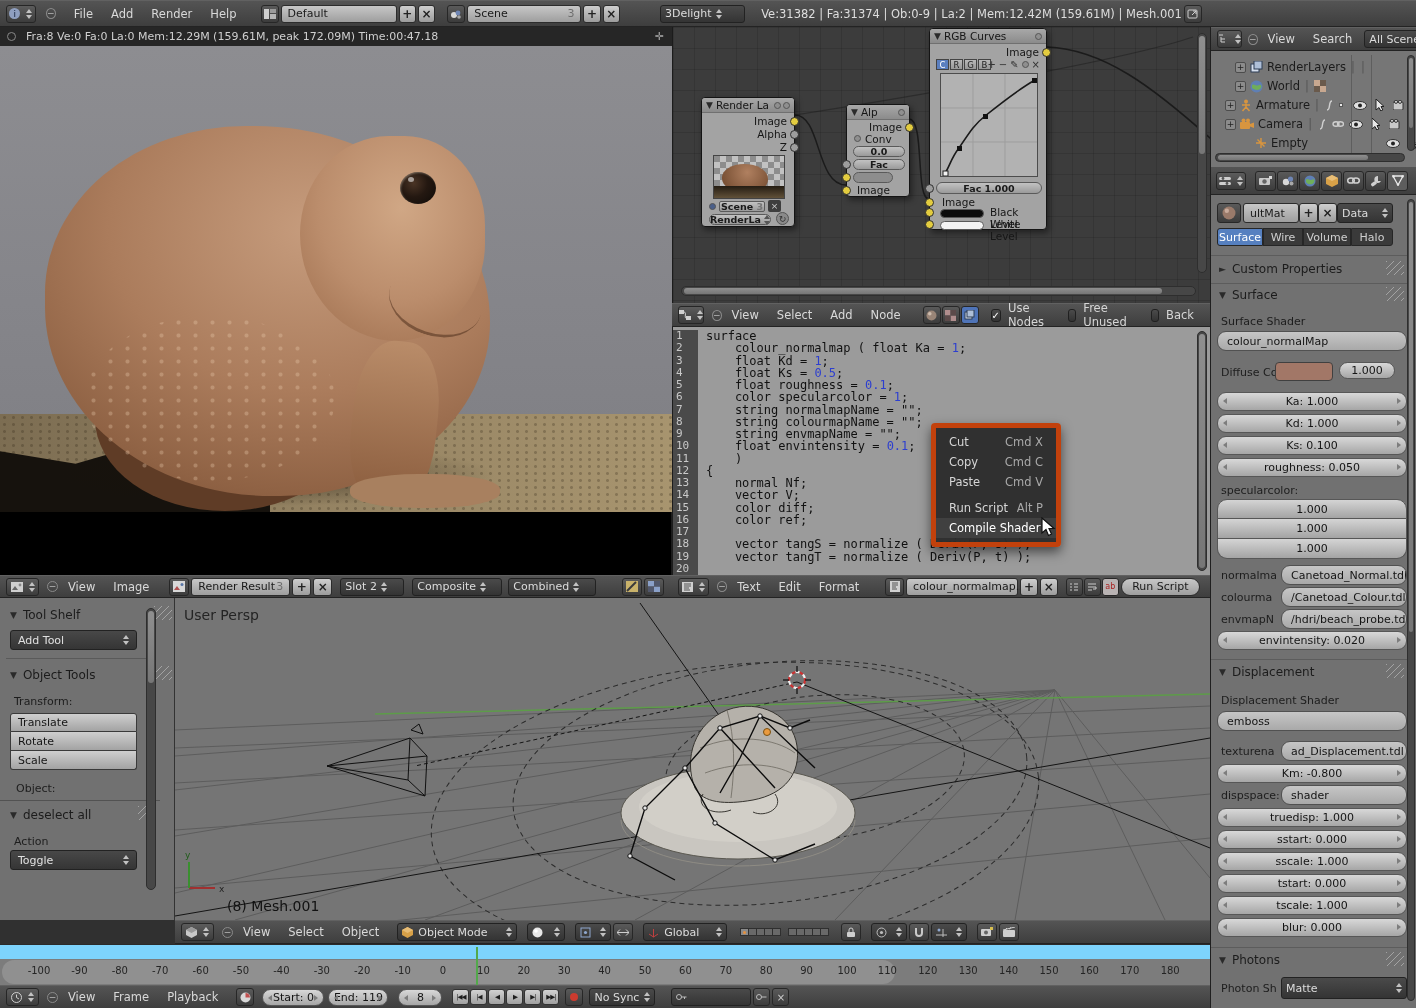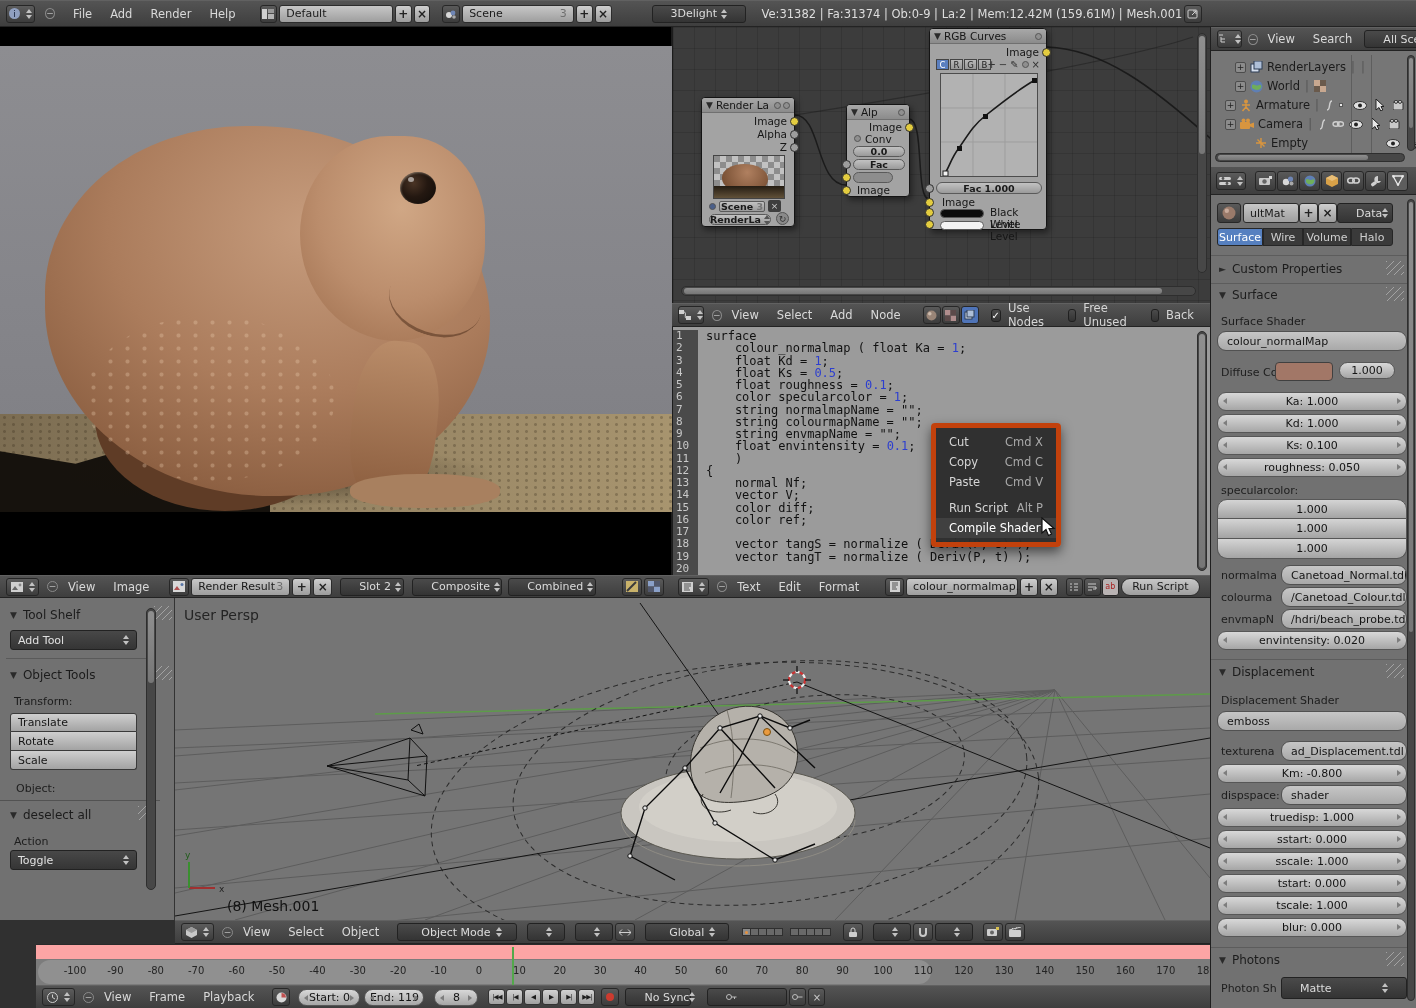--- a/index.html
+++ b/index.html
@@ -13,21 +13,21 @@
          display:flex; align-items:center; gap:2px; padding:0 6px; color:#d6d6d6; }
   .menu { padding:0 8px; font-size:11.5px; color:#d9d9d9; white-space:nowrap; }
   .ebtn { width:33px; height:18px; background:linear-gradient(#5c5c5c,#3c3c3c); border:1px solid #262626;
           border-radius:3px; display:flex; align-items:center; justify-content:center; gap:2px; }
   .collapse { width:11px; height:11px; border-radius:50%; border:1px solid #8a8a8a; color:#bdbdbd; font-size:9px;
               line-height:9px; display:flex; align-items:center; justify-content:center; }
   .ud { display:flex; flex-direction:column; gap:2px; margin-left:4px; }
   .t-up { width:0;height:0;border-left:3px solid transparent;border-right:3px solid transparent;border-bottom:4px solid #c2c2c2; }
   .t-dn { width:0;height:0;border-left:3px solid transparent;border-right:3px solid transparent;border-top:4px solid #c2c2c2; }
   .dd { height:18px; background:linear-gradient(#4a4a4a,#343434); border:1px solid #222; border-radius:3px;
-        display:flex; align-items:center; padding:0 18px; color:#dcdcdc; white-space:nowrap; }
+        display:flex; align-items:center; padding:0 4px; color:#dcdcdc; white-space:nowrap; }
   .lightfield { height:18px; background:linear-gradient(#c7c7c7,#9e9e9e); border:1px solid #2c2c2c; border-radius:3px;
         display:flex; align-items:center; padding:0 6px; color:#1a1a1a; white-space:nowrap; }
   .dim { color:#6f6f6f; margin-left:auto; }
   .sqbtn { width:19px; height:18px; background:linear-gradient(#cecece,#9c9c9c); border:1px solid #2c2c2c; border-radius:3px;
         display:flex; align-items:center; justify-content:center; color:#222; font-size:12px; font-weight:bold; }
   .icobox { width:20px; height:18px; background:linear-gradient(#5a5a5a,#3c3c3c); border:1px solid #272727; border-radius:3px;
         display:flex; align-items:center; justify-content:center; }
   .icobox.lit { background:#4f74b8; }
   .cb { width:13px; height:13px; background:linear-gradient(#4b4b4b,#333); border:1px solid #202020; border-radius:3px;
         display:flex; align-items:center; justify-content:center; color:#fff; font-size:10px; }
@@ -93,21 +93,21 @@
 
   
   #viewport { left:175px; top:598px; width:1035px; height:322px; background:#757575; overflow:hidden; }
   .vp-text { position:absolute; color:#242424; font-size:14px; }
   .laygrid { display:flex; } 
   .laycell { width:9px; height:8px; border:1px solid #2f2f2f; background:#696969; margin-left:-1px; position:relative; }
   .laycell.on { background:#8a8a8a; }
   .laydot { position:absolute; left:2px; top:2px; width:3px; height:3px; background:#e8913c; border-radius:50%; }
 
   
-  #timeline { left:0; top:944px; width:1210px; height:64px; background:#fca5a5; border-top:1px solid #2a2a2a;margin-left:36px; }
+  #timeline { left:0; top:944px; width:1210px; height:64px; background:#7dd3fc; border-top:1px solid #2a2a2a; }
   #ruler { position:absolute; left:0; top:14px; width:1210px; height:26px; background:#7c7c7c; overflow:hidden; }
   #ruler-range { position:absolute; left:2px; top:1px; width:893px; height:24px; background:#909090; border-radius:12px; }
   .tick { position:absolute; top:6px; color:#242424; font-size:10px; transform:translateX(-50%); }
   #frame-marker { position:absolute; left:476px; top:2px; width:2px; height:38px; background:#53a84b; z-index:5; }
   .pbtn { width:17px; height:16px; background:linear-gradient(#d2d2d2,#a0a0a0); border:1px solid #333; border-radius:3px;
           display:flex; align-items:center; justify-content:center; color:#1d1d1d; font-size:6.5px; letter-spacing:-1px; }
   .slider { position:relative; height:17px; background:linear-gradient(#d8d8d8,#a6a6a6); border:1px solid #575757;
             border-radius:9px; display:flex; align-items:center; justify-content:center; color:#141414; font-size:11px; }
   .slider .ar-l,.slider .ar-r { position:absolute; top:5px; width:0; height:0; border-top:3.5px solid transparent; border-bottom:3.5px solid transparent; }
   .slider .ar-l { left:5px; border-right:4px solid #7d7d7d; }
@@ -190,20 +190,25 @@
     <span style="margin-left:14px;font-size:11.5px;color:#dedede;white-space:nowrap;">Ve:31382 | Fa:31374 | Ob:0-9 | La:2 | Mem:12.42M (159.61M) | Mesh.001</span>
     <span class="icobox" style="margin-left:auto;margin-right:208px;">
       <svg width="12" height="11">
           <rect x="1" y="2" width="9" height="8" rx="1" fill="none" stroke="#cfcfcf"></rect>
           <path d="M5 7 L9 3 M9 3 h-3 M9 3 v3" stroke="#cfcfcf" fill="none"></path>
         </svg>
     </span>
   </div>
 
   <div class="abs" id="image-area">
+    <div class="abs" id="render-stats">
+      <span style="width:9px;height:9px;border:1px solid #888;border-radius:50%;margin:0 10px 0 7px;"></span>
+      <span>Fra:8  Ve:0 Fa:0 La:0 Mem:12.29M (159.61M, peak 172.09M) Time:00:47.18</span>
+      <span style="margin-left:auto;margin-right:8px;color:#aaa;">✛</span>
+    </div>
 
     <div class="abs" id="photo">
       <div class="ph" style="left:0;top:368px;width:672px;height:98px;background:linear-gradient(100deg,#7c6d52,#978564 55%,#a8956f);"></div>
       <div class="ph" style="left:0;top:368px;width:672px;height:98px;opacity:.5;background-image:radial-gradient(circle 2px, rgba(40,30,15,.5) 0 1px, transparent 2px);background-size:9px 7px;"></div>
       <div class="ph" style="left:0;top:388px;width:270px;height:78px;background:#16120d;clip-path:polygon(0 22%,28% 38%,52% 14%,72% 46%,100% 60%,100% 100%,0 100%);"></div>
       <div class="ph" style="left:55px;top:398px;width:440px;height:62px;background:radial-gradient(closest-side,rgba(25,18,10,.55),rgba(25,18,10,0));"></div>
       <div class="ph" style="left:95px;top:280px;width:260px;height:185px;border-radius:50%;background:radial-gradient(closest-side at 45% 40%,#8d6245,#5f3c26 90%);"></div>
       <div class="ph" style="left:45px;top:80px;width:445px;height:370px;border-radius:46% 54% 48% 52%;background:radial-gradient(120% 115% at 60% 28%,#c69c7d 0%,#ab7c5c 38%,#8f6244 62%,#6d442b 85%,#57331d 100%);"></div>
       <div class="ph" style="left:85px;top:270px;width:250px;height:165px;border-radius:50%;opacity:.4;background-image:radial-gradient(circle 2.5px, rgba(235,205,175,.8) 0 1.5px, transparent 2.5px);background-size:17px 13px;"></div>
       <div class="ph" style="left:300px;top:90px;width:185px;height:205px;border-radius:55% 50% 55% 60%;background:radial-gradient(100% 100% at 55% 35%,#d0a785 0%,#bb8d6c 45%,#9c6c4b 85%,#8a5c3f 100%);"></div>

